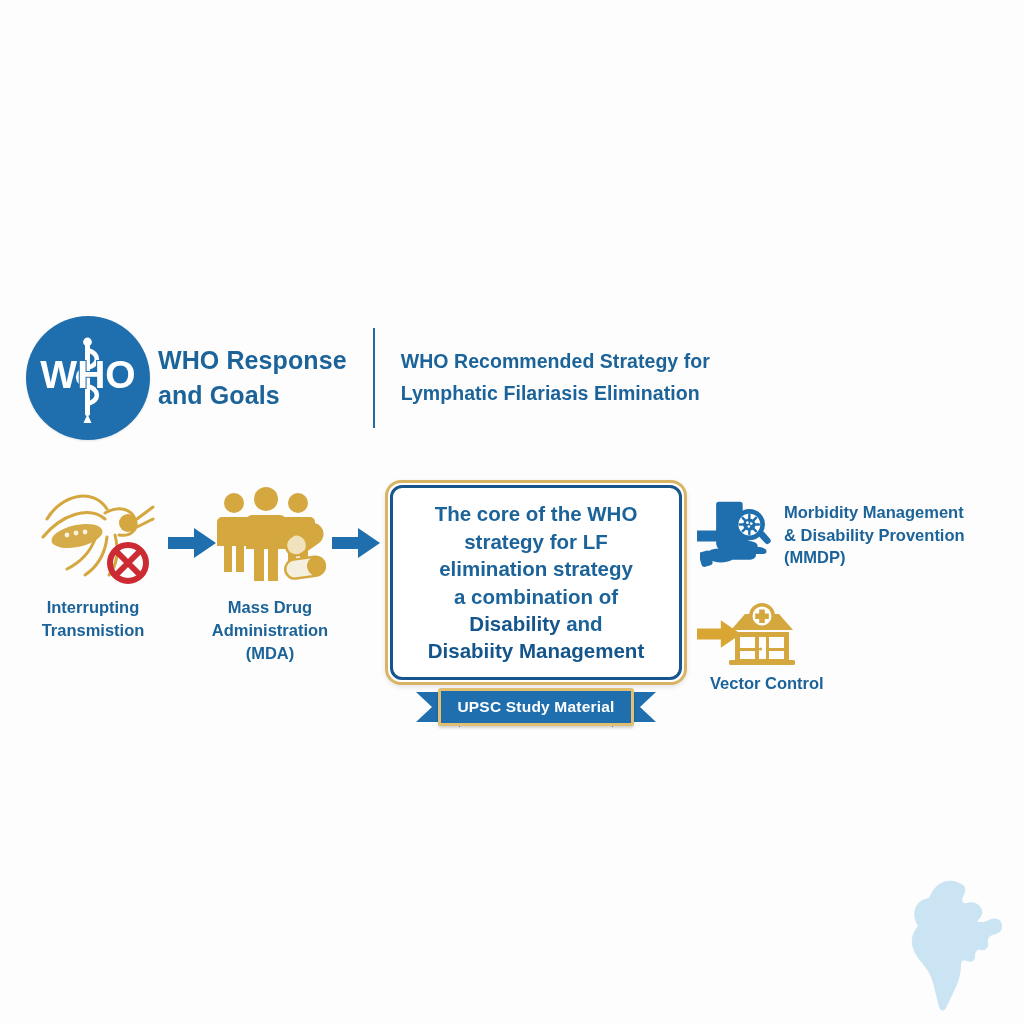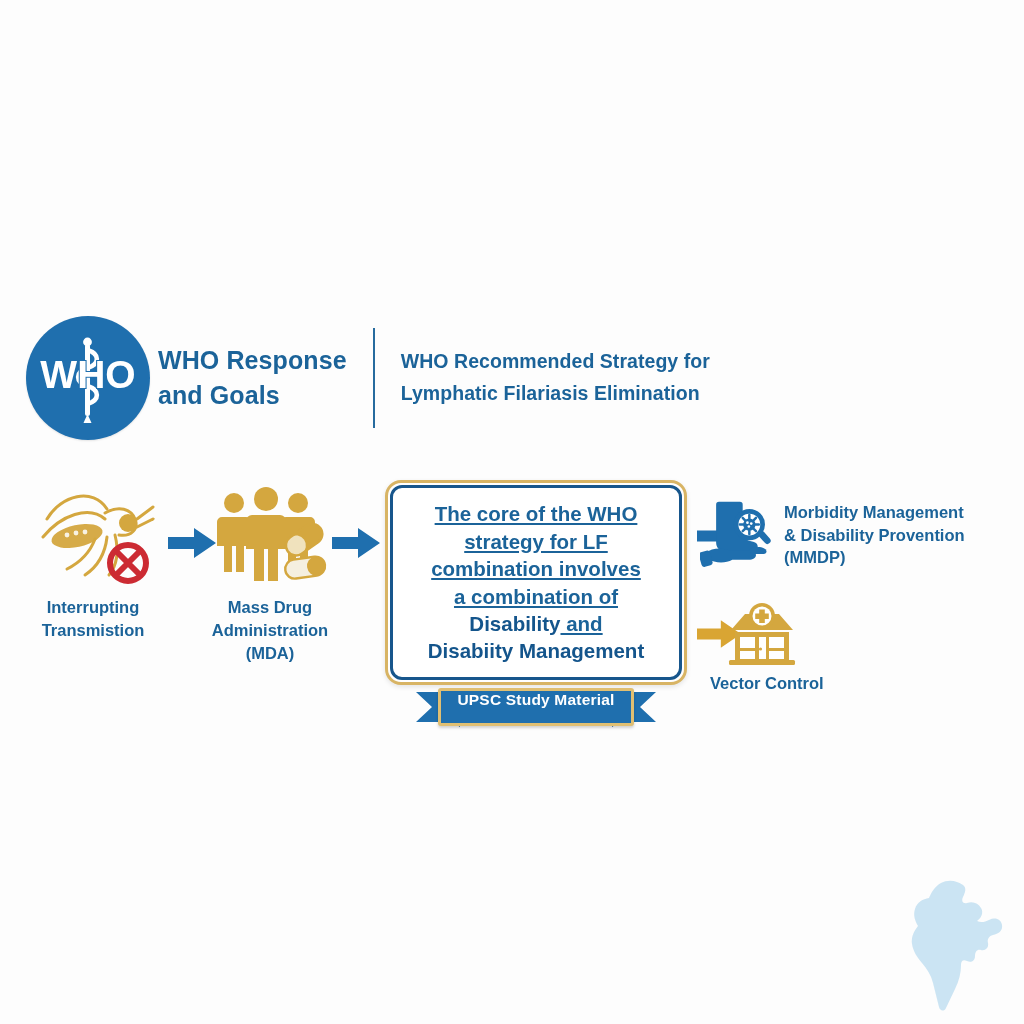--- a/index.html
+++ b/index.html
@@ -61,37 +61,37 @@
   .core-box-inner{
     position:absolute;inset:2px;border:3px solid #17568c;border-radius:12px;
     box-sizing:border-box;
     display:flex;align-items:center;justify-content:center;
     padding:6px 12px;
   }
   .core-text{
     color:#1b6399;text-align:center;font-size:20.5px;line-height:1.34;
     font-weight:bold;
   }
-  .core-text .lite{font-weight:bold;text-decoration:underline;}
+  .core-text .lite{font-weight:bold;}
   .core-text .hi{font-weight:bold;color:#14558c;}
 
   
   .ribbon{position:absolute;left:416px;top:688px;width:240px;height:38px;}
   .ribbon .tail{
     position:absolute;top:4px;width:52px;height:30px;background:#1f6fae;
   }
   .ribbon .tail.l{left:0;clip-path:polygon(0 0,100% 0,100% 100%,0 100%,16px 50%);}
   .ribbon .tail.r{right:0;clip-path:polygon(0 0,100% 0,calc(100% - 16px) 50%,100% 100%,0 100%);}
   .ribbon .fold{position:absolute;top:28px;width:16px;height:11px;background:#14558c;}
   .ribbon .fold.l{left:28px;clip-path:polygon(0 0,100% 0,100% 100%);}
   .ribbon .fold.r{right:28px;clip-path:polygon(0 0,100% 0,0 100%);}
   .ribbon .plate{
     position:absolute;left:22px;right:22px;top:0;height:38px;
     background:#1f6fae;border:3px solid #e0bf72;border-radius:3px;
-    box-sizing:border-box;display:flex;align-items:flex-start;justify-content:center;
+    box-sizing:border-box;display:flex;align-items:center;justify-content:center;
     box-shadow:0 2px 3px rgba(0,0,0,.18);
   }
   .ribbon .plate span{
     color:#ffffff;font-weight:bold;font-size:15.5px;letter-spacing:.2px;
   }
 
   
   .outcome{position:absolute;display:flex;align-items:center;}
   .outcome .oicon{width:74px;height:74px;display:flex;align-items:center;justify-content:center;flex:0 0 auto;}
   .outcome .olabel{
@@ -227,21 +227,21 @@
         <path d="M0 9 H26 V0 L48 15 L26 30 V21 H0 Z" fill="#d9a533"></path>
       </svg>
     </div>
   </div>
 
   <div class="core-box">
     <div class="core-box-inner">
       <div class="core-text">
         <div class="lite">The core of the WHO</div>
         <div class="lite">strategy for LF</div>
-        <div class="lite">combination involves</div>
+        <div class="lite">elimination strategy</div>
         <div class="lite">a combination of</div>
         <div>
           <span class="hi">Disability</span><span class="lite"> and</span>
         </div>
         <div class="hi">Disabiity Management</div>
       </div>
     </div>
   </div>
 
   <div class="ribbon">

